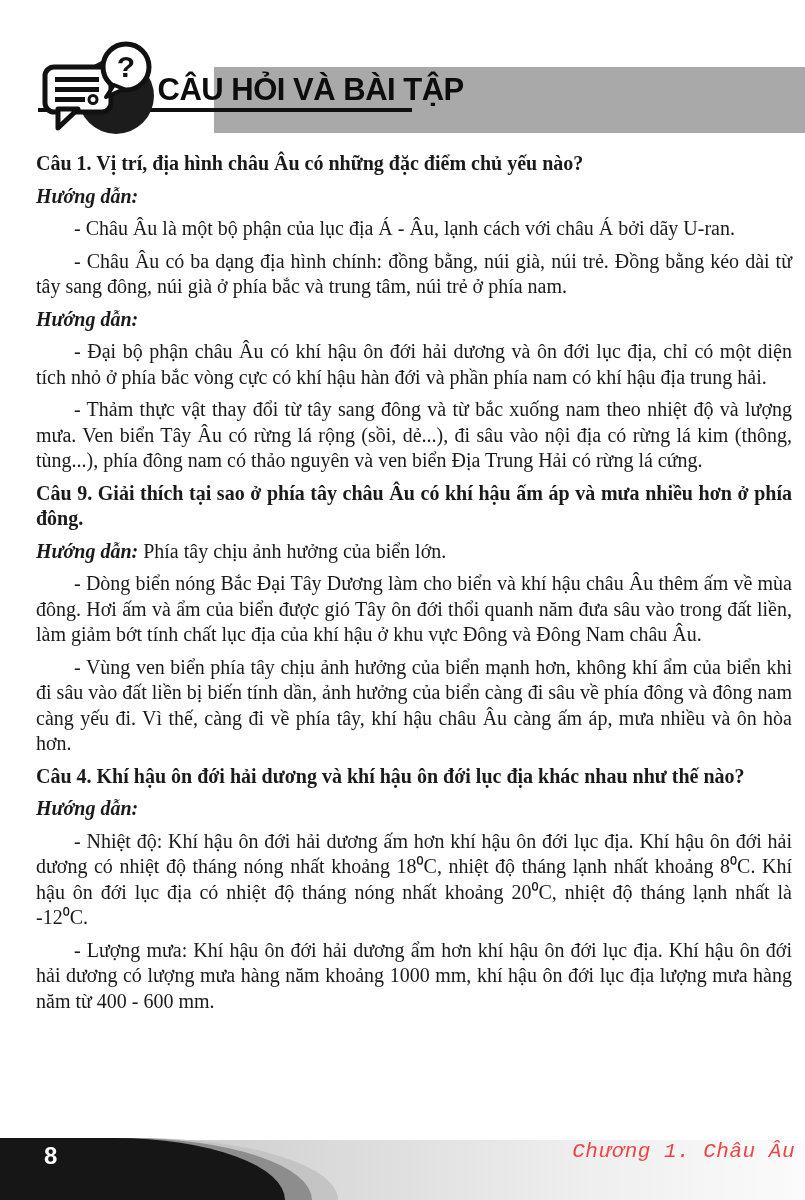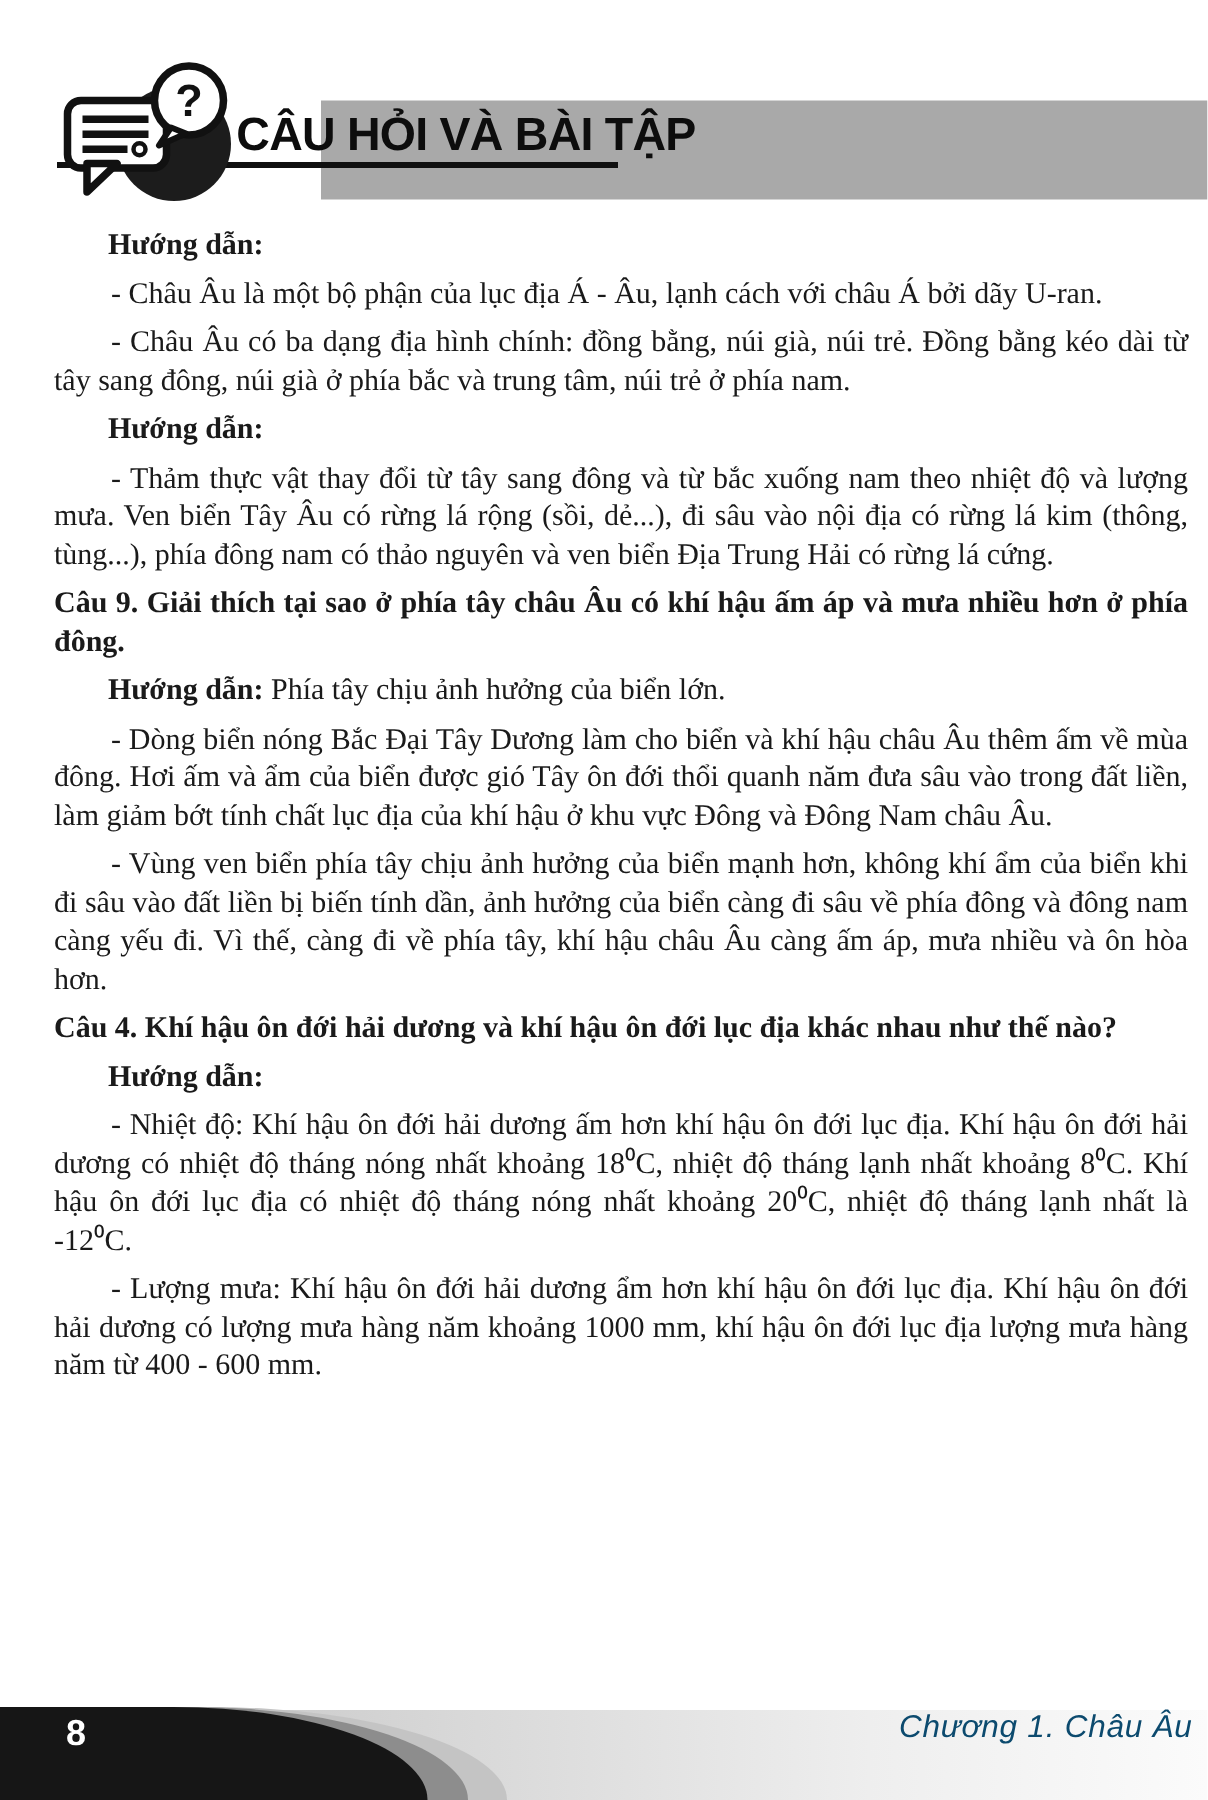--- a/index.html
+++ b/index.html
@@ -27,21 +27,21 @@
   
   .content{
     position:absolute;left:36px;top:0;width:756px;padding-top:151px;
   }
   .content p{
     margin:0 0 7px;font-size:20px;line-height:25.5px;
     text-align:justify;text-indent:38px;
   }
   .content p.q{font-weight:700;text-indent:0;}
   .content p.g{text-indent:0;}
-  .glabel{font-weight:700;margin-left:36px;}
+  .glabel{font-weight:700;font-style:italic;}
   
   .footer-band{
     position:absolute;left:0;top:1140px;width:805px;height:60px;
     background:linear-gradient(90deg,#bcbcbc 0%,#d8d8d8 38%,#eeeeee 72%,#fbfbfb 100%);
   }
   .footer-stripe-light{
     position:absolute;left:0;top:1138px;width:338px;height:62px;
     background:#c4c4c4;border-top-right-radius:205px 64px;
   }
   .footer-stripe-gray{
@@ -52,22 +52,22 @@
     position:absolute;left:0;top:1138px;width:285px;height:62px;
     background:#161616;border-top-right-radius:175px 64px;
   }
   .page-number{
     position:absolute;left:44px;top:1142px;
     font-family:"Liberation Sans", sans-serif;
     font-size:24px;font-weight:700;color:#ffffff;
   }
   .chapter-label{
     position:absolute;right:10px;top:1140px;
-    font-family:Liberation Sans, sans-serif;
-    font-style:italic;font-size:21px;color:#0c4a6e;letter-spacing:.5px;
+    font-family:Liberation Mono, monospace;
+    font-style:italic;font-size:21px;color:#ef4444;letter-spacing:.5px;
     white-space:nowrap;
   }
 </style>
 </head>
 <body>
 
 <header>
   <div class="title-bar"></div>
   <div class="title-underline"></div>
   <h1 class="section-title">III. CÂU HỎI VÀ BÀI TẬP</h1>
@@ -83,25 +83,27 @@
     </g>
     <g>
       <circle cx="86" cy="27" r="23" fill="#ffffff" stroke="#111111" stroke-width="5"></circle>
       <path d="M74 45 L66 57 L84 49 Z" fill="#ffffff" stroke="#111111" stroke-width="4" stroke-linejoin="round"></path>
       <text x="86" y="37" text-anchor="middle" font-family="Liberation Sans, sans-serif" font-size="30" font-weight="700" fill="#111111">?</text>
     </g>
   </svg>
 </header>
 
 <main class="content">
+  <p class="q">Câu 1. Vị trí, địa hình châu Âu có những đặc điểm chủ yếu nào?</p>
   <p class="g"><span class="glabel">Hướng dẫn:</span><span></span></p>
   <p>- Châu Âu là một bộ phận của lục địa Á - Âu, lạnh cách với châu Á bởi dãy U-ran.</p>
   <p>- Châu Âu có ba dạng địa hình chính: đồng bằng, núi già, núi trẻ. Đồng bằng kéo dài từ tây sang đông, núi già ở phía bắc và trung tâm, núi trẻ ở phía nam.</p>
 
   <p class="g"><span class="glabel">Hướng dẫn:</span><span></span></p>
+  <p>- Đại bộ phận châu Âu có khí hậu ôn đới hải dương và ôn đới lục địa, chỉ có một diện tích nhỏ ở phía bắc vòng cực có khí hậu hàn đới và phần phía nam có khí hậu địa trung hải.</p>
   <p>- Thảm thực vật thay đổi từ tây sang đông và từ bắc xuống nam theo nhiệt độ và lượng mưa. Ven biển Tây Âu có rừng lá rộng (sồi, dẻ...), đi sâu vào nội địa có rừng lá kim (thông, tùng...), phía đông nam có thảo nguyên và ven biển Địa Trung Hải có rừng lá cứng.</p>
 
   <p class="q">Câu 9. Giải thích tại sao ở phía tây châu Âu có khí hậu ấm áp và mưa nhiều hơn ở phía đông.</p>
   <p class="g"><span class="glabel">Hướng dẫn:</span><span> Phía tây chịu ảnh hưởng của biển lớn.</span></p>
   <p>- Dòng biển nóng Bắc Đại Tây Dương làm cho biển và khí hậu châu Âu thêm ấm về mùa đông. Hơi ấm và ẩm của biển được gió Tây ôn đới thổi quanh năm đưa sâu vào trong đất liền, làm giảm bớt tính chất lục địa của khí hậu ở khu vực Đông và Đông Nam châu Âu.</p>
   <p>- Vùng ven biển phía tây chịu ảnh hưởng của biển mạnh hơn, không khí ẩm của biển khi đi sâu vào đất liền bị biến tính dần, ảnh hưởng của biển càng đi sâu về phía đông và đông nam càng yếu đi. Vì thế, càng đi về phía tây, khí hậu châu Âu càng ấm áp, mưa nhiều và ôn hòa hơn.</p>
 
   <p class="q">Câu 4. Khí hậu ôn đới hải dương và khí hậu ôn đới lục địa khác nhau như thế nào?</p>
   <p class="g"><span class="glabel">Hướng dẫn:</span><span></span></p>
   <p>- Nhiệt độ: Khí hậu ôn đới hải dương ấm hơn khí hậu ôn đới lục địa. Khí hậu ôn đới hải dương có nhiệt độ tháng nóng nhất khoảng 18⁰C, nhiệt độ tháng lạnh nhất khoảng 8⁰C. Khí hậu ôn đới lục địa có nhiệt độ tháng nóng nhất khoảng 20⁰C, nhiệt độ tháng lạnh nhất là -12⁰C.</p>

